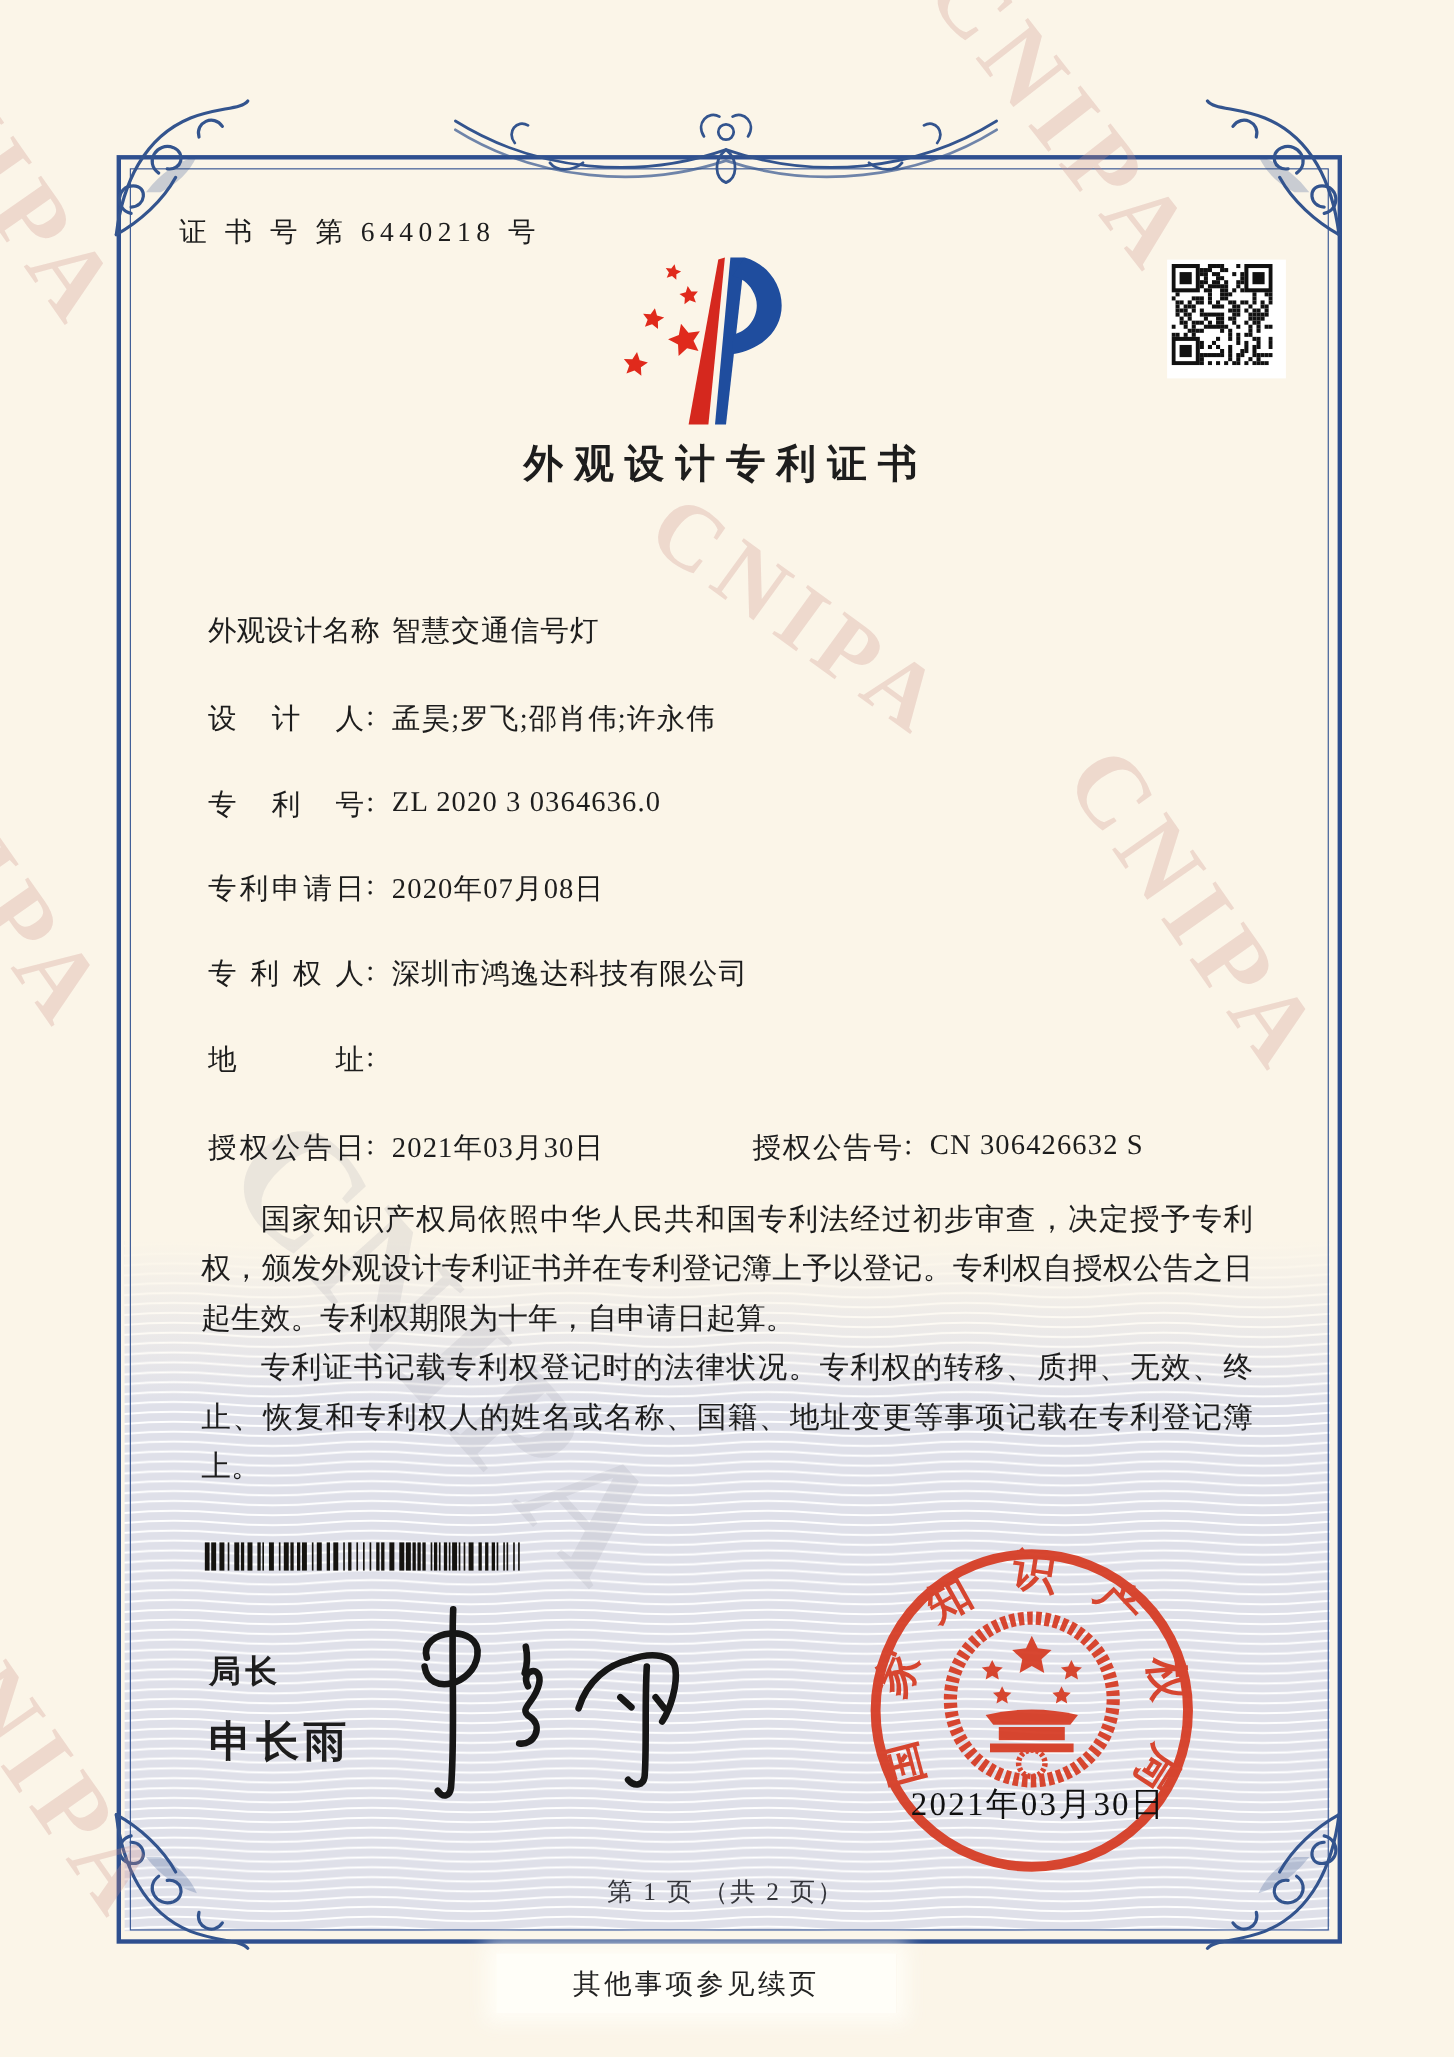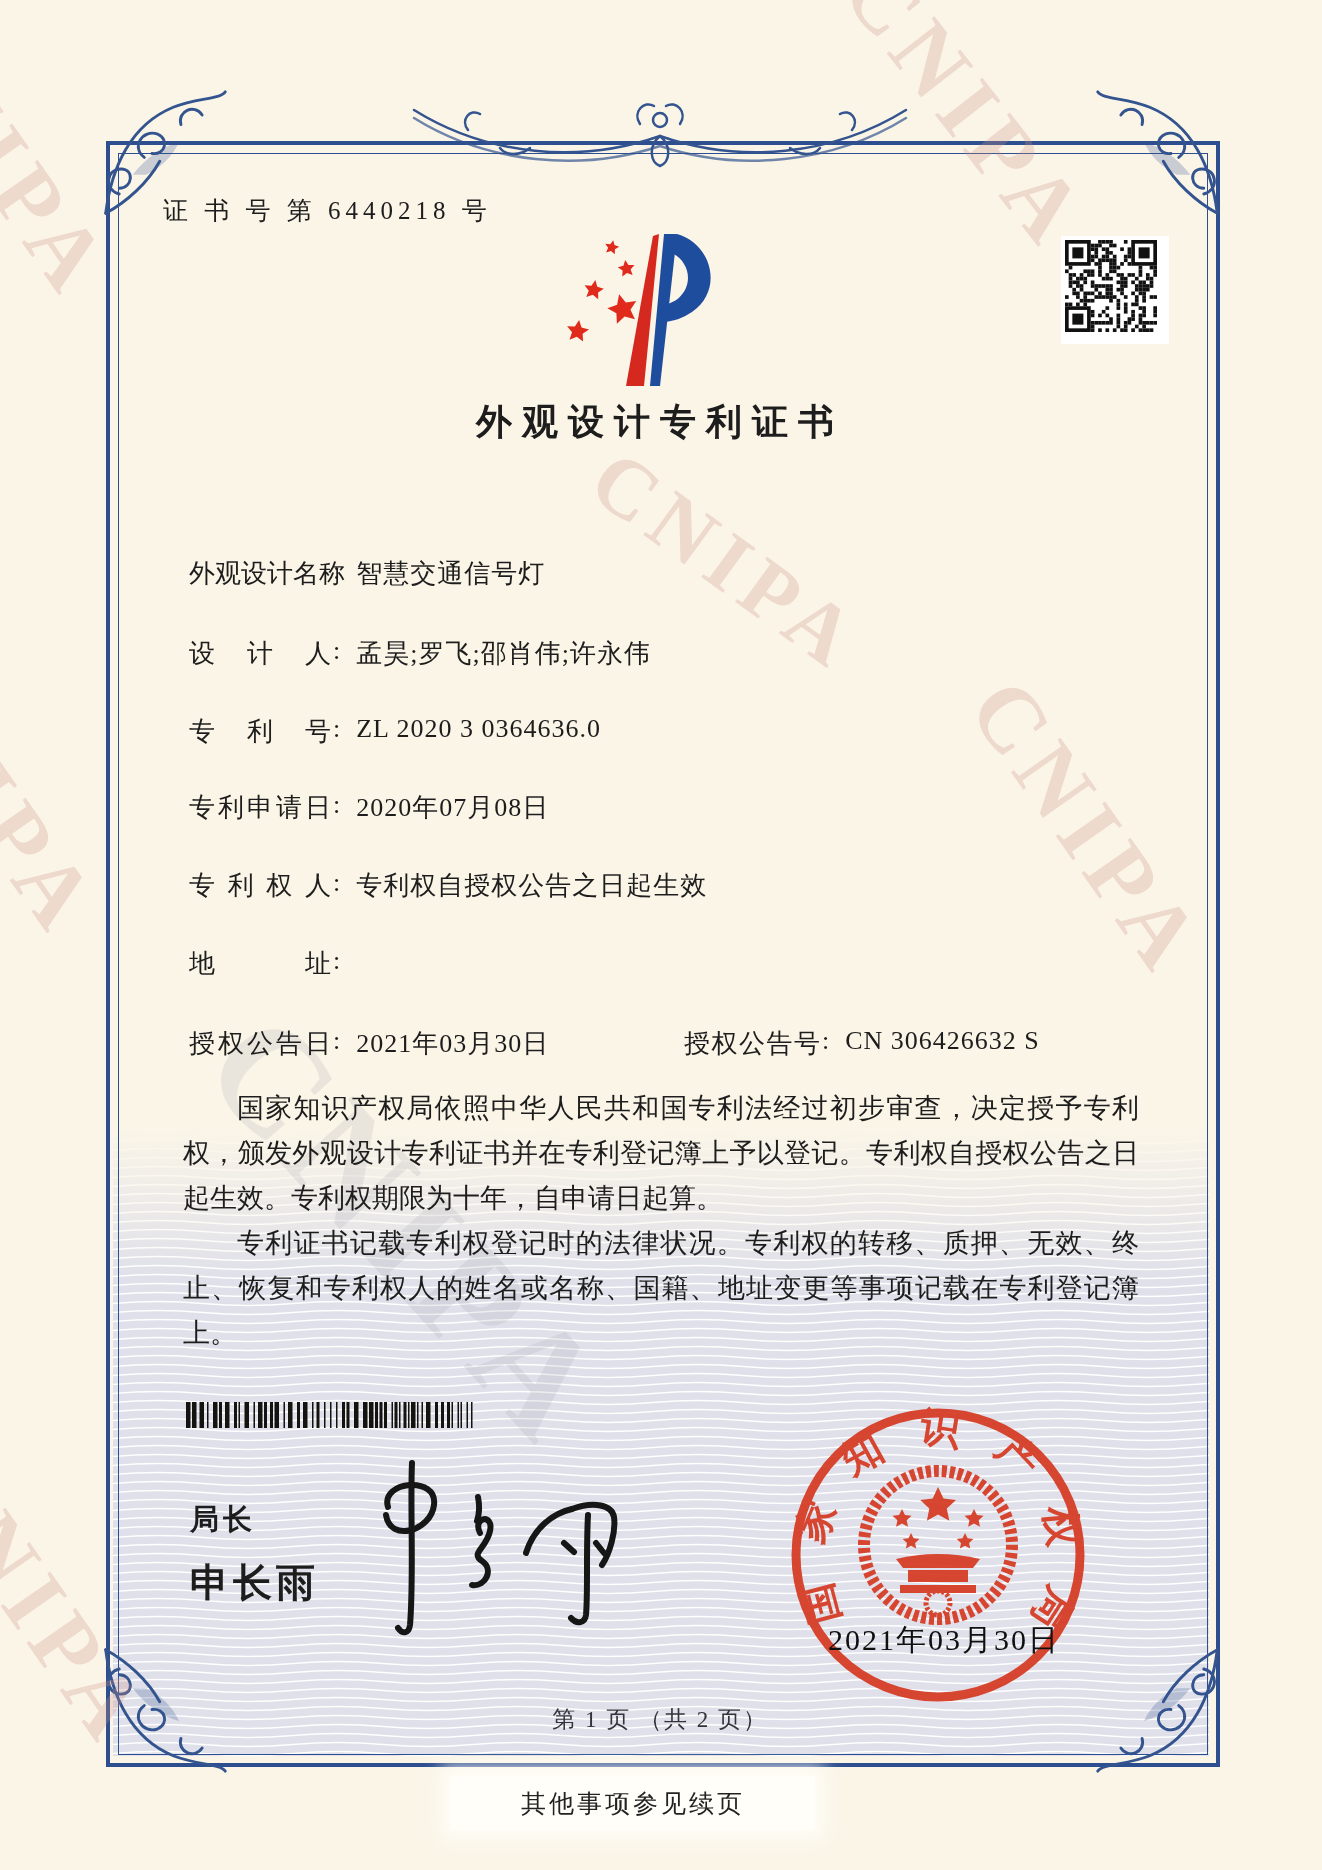--- a/index.html
+++ b/index.html
@@ -446,21 +446,21 @@
   <span class="field-value">ZL 2020 3 0364636.0</span>
 </div>
 <div class="field-row" id="row-appdate">
   <span class="field-label">专利申请日</span>
     <span class="field-colon">:</span>
   <span class="field-value">2020年07月08日</span>
 </div>
 <div class="field-row" id="row-patentee">
   <span class="field-label">专利权人</span>
     <span class="field-colon">:</span>
-  <span class="field-value">专利权自授权公告之日起生效</span>
+  <span class="field-value">深圳市鸿逸达科技有限公司</span>
 </div>
 <div class="field-row" id="row-address">
   <span class="field-label">地址</span>
     <span class="field-colon">:</span>
 </div>
 <div class="field-row" id="row-grant">
   <span class="field-label">授权公告日</span>
     <span class="field-colon">:</span>
   <span class="field-value">2021年03月30日</span>
   <span id="grant-right">

